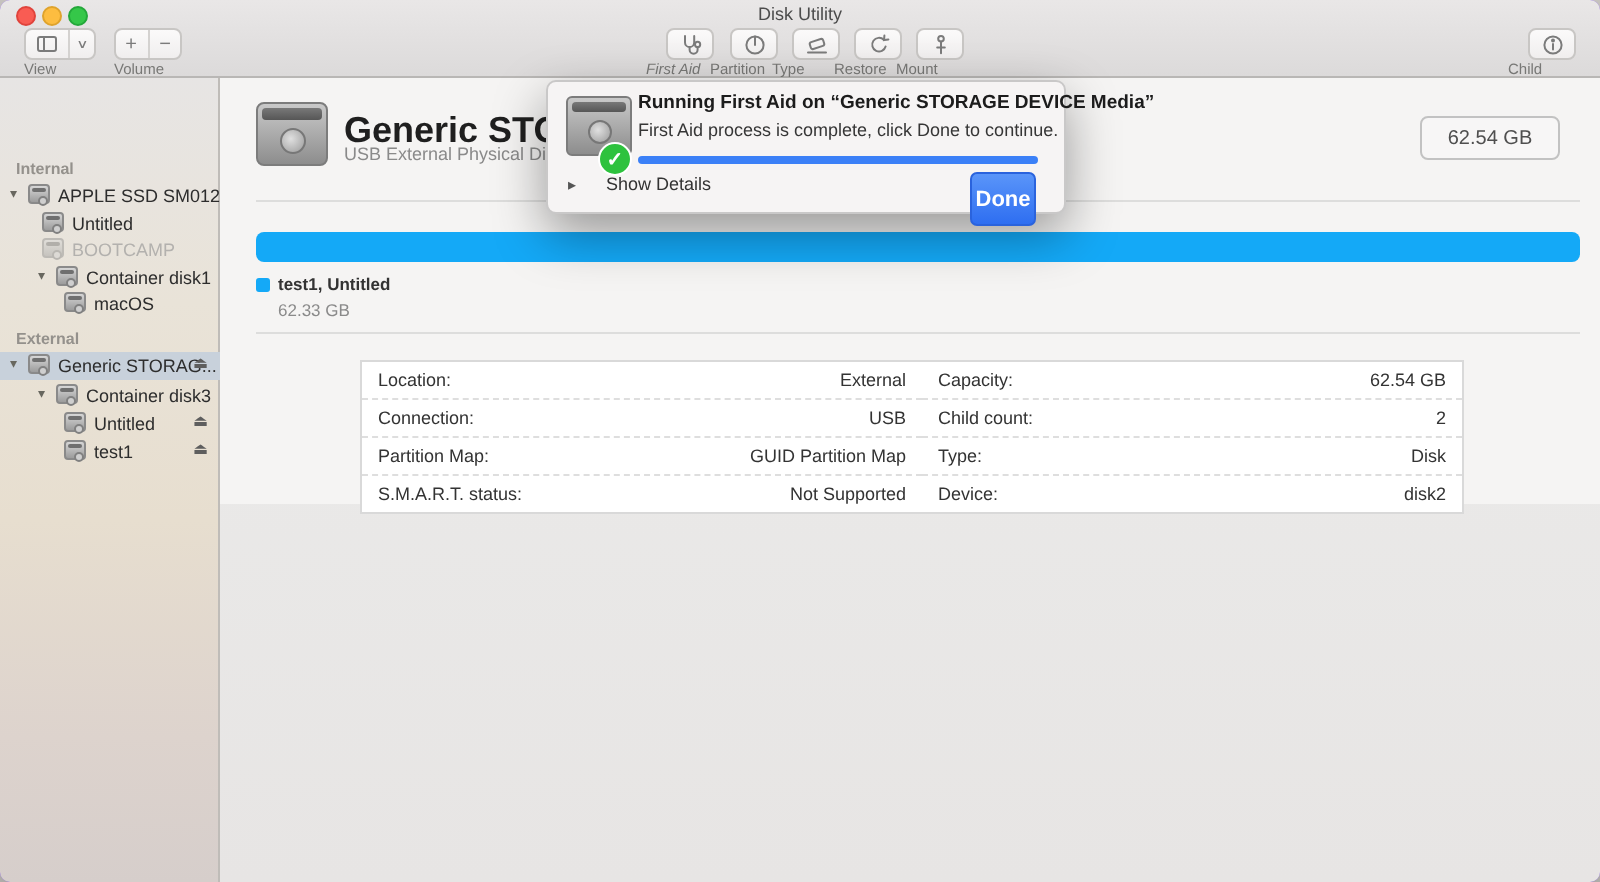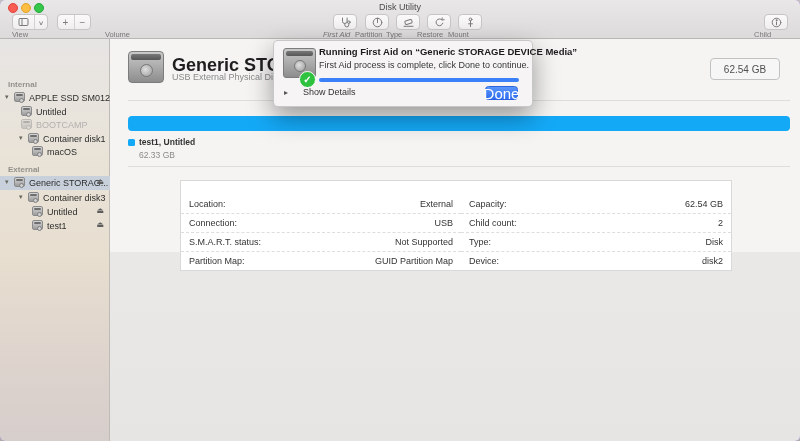--- a/index.html
+++ b/index.html
@@ -50,37 +50,37 @@
   .dev-sub{position:absolute;left:62px;top:33px;font-size:9px;color:#8a8a8a;white-space:nowrap;}
   .size-badge{position:absolute;right:20px;top:19px;width:68px;height:20px;border:1px solid #c2c2c2;border-radius:4px;font-size:10px;color:#4f4f4f;display:flex;align-items:center;justify-content:center;background:#f7f6f6;}
   .divider{position:absolute;left:18px;width:662px;height:1px;background:#dddddc;}
   .cap-bar{position:absolute;left:18px;top:77px;width:662px;height:15px;border-radius:4px;background:#14a9f7;}
   .legend-swatch{position:absolute;left:18px;top:100px;width:7px;height:7px;border-radius:1.5px;background:#14a9f7;}
   .legend-name{position:absolute;left:29px;top:98px;font-size:8.5px;font-weight:bold;color:#333;}
   .legend-size{position:absolute;left:29px;top:111px;font-size:8.5px;color:#8a8a8a;}
 
   .info-table{position:absolute;top:141px;background:#fff;border:1px solid #d9d9d9;box-sizing:border-box;}
   .info-table .irow{display:flex;justify-content:space-between;align-items:center;height:18px;padding:0 8px;border-top:1px dashed #dedede;font-size:9px;color:#333;}
-  .info-table .irow:first-child{border-top:none;margin-top:14px;}
+  .info-table .irow:first-child{border-top:none;}
   .it-left{left:70px;width:282px;}
   .it-right{left:351px;width:271px;border-left:none;}
 
   
   .dialog{position:absolute;left:273px;top:40px;width:260px;height:67px;background:#f6f4f4;border-radius:5px;border:1px solid rgba(0,0,0,.18);box-shadow:0 10px 26px rgba(0,0,0,.38);box-sizing:border-box;}
   .dlg-hdd{position:absolute;left:9px;top:7px;width:33px;height:30px;border-radius:3px;background:linear-gradient(#c9c9c9,#8d8d8d);border:1px solid #7c7c7c;box-sizing:border-box;}
   .dlg-hdd::before{content:"";position:absolute;left:2px;right:2px;top:2px;height:5px;border-radius:2px;background:linear-gradient(#787878,#565656);}
   .dlg-hdd::after{content:"";position:absolute;left:10px;top:11px;width:10px;height:10px;border-radius:50%;background:radial-gradient(circle at 40% 40%,#e0e0e0,#9a9a9a);border:1px solid #777;}
   .dlg-check{position:absolute;left:25px;top:30px;width:17px;height:17px;border-radius:50%;background:#2ec23e;border:1.5px solid #fff;box-sizing:border-box;display:flex;align-items:center;justify-content:center;color:#fff;font-size:10px;font-weight:bold;}
   .dlg-check::before{content:"✓";}
   .dlg-title{position:absolute;left:45px;top:5px;font-size:9.5px;font-weight:bold;color:#1c1c1c;white-space:nowrap;}
   .dlg-body{position:absolute;left:45px;top:19px;font-size:9px;color:#363636;white-space:nowrap;}
   .dlg-progress{position:absolute;left:45px;top:37px;width:200px;height:4px;border-radius:2px;background:#3b80f7;}
   .dlg-details{position:absolute;left:10px;top:46px;font-size:9px;color:#333;display:flex;align-items:center;gap:15px;}
   .tri-right::before{content:"▸";font-size:8px;color:#555;}
-  .dlg-done{position:absolute;left:211px;top:45px;width:33px;height:14px;border-radius:3.5px;background:linear-gradient(#5a95f9,#2e6ef1);border:1px solid #2a63dd;box-sizing:border-box;color:#fff;font-size:15px;font-weight:normal;display:flex;align-items:center;justify-content:center;}
+  .dlg-done{position:absolute;left:211px;top:45px;width:33px;height:27px;border-radius:3.5px;background:linear-gradient(#5a95f9,#2e6ef1);border:1px solid #2a63dd;box-sizing:border-box;color:#fff;font-size:11px;font-weight:bold;display:flex;align-items:center;justify-content:center;}
 </style>
 </head>
 <body>
 
 <div class="window">
 
   <div class="chrome">
     <span class="tl red"></span>
     <span class="tl yellow"></span>
     <span class="tl green"></span>
@@ -100,21 +100,21 @@
     </div>
     <div class="tb-label" style="left:12px;width:36px;">View</div>
 
     <div class="tb-btn" style="left:57px;width:34px;">
       <div class="seg">
         <span class="plus" style="width:16px;"></span>
         <span class="divline"></span>
         <span class="minus" style="width:16px;"></span>
       </div>
     </div>
-    <div class="tb-label" style="left:57px;width:34px;margin-left:48px;">Volume</div>
+    <div class="tb-label" style="left:57px;width:34px;">Volume</div>
 
     <div class="tb-btn" style="left:333px;width:24px;">
       <svg class="glyph" width="11" height="11" viewBox="0 0 11 11">
           <path d="M2.5 1 v3.2 a2.3 2.3 0 0 0 4.6 0 V1"></path>
           <path d="M4.8 6.7 v1.2 a2 2 0 0 0 4 0 v-1"></path>
           <circle cx="8.8" cy="5.2" r="1.3"></circle>
         </svg>
     </div>
     <div class="tb-label" style="left:323px;width:44px;font-style:italic;">First Aid</div>
 
@@ -229,26 +229,26 @@
       <div class="info-table it-left">
         <div class="irow">
           <span>Location:</span>
           <span>External</span>
         </div>
         <div class="irow">
           <span>Connection:</span>
           <span>USB</span>
         </div>
         <div class="irow">
+          <span>Partition Map:</span>
+          <span>GUID Partition Map</span>
+        </div>
+        <div class="irow">
           <span>S.M.A.R.T. status:</span>
           <span>Not Supported</span>
-        </div>
-        <div class="irow">
-          <span>Partition Map:</span>
-          <span>GUID Partition Map</span>
         </div>
       </div>
 
       <div class="info-table it-right">
         <div class="irow">
           <span>Capacity:</span>
           <span>62.54 GB</span>
         </div>
         <div class="irow">
           <span>Child count:</span>

